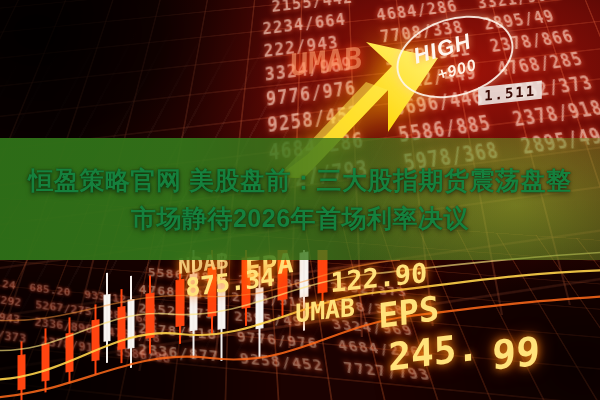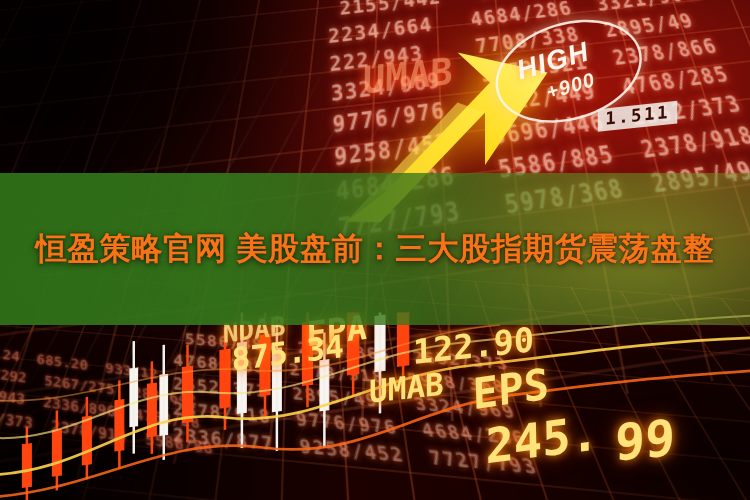--- a/index.html
+++ b/index.html
@@ -185,21 +185,21 @@
     display:flex;flex-direction:column;
     align-items:center;justify-content:center;
     gap:6px;
     text-align:center;
   }
   #headline .hl-line{
     font-family:"Liberation Sans","DejaVu Sans",sans-serif;
     font-weight:700;
     font-size:25px;
     line-height:32px;
-    color:#f97316;
+    color:#15803d;
     letter-spacing:.5px;
     text-shadow:0 2px 5px rgba(0,0,0,.55),0 0 2px rgba(0,0,0,.5);
     white-space:nowrap;
   }
 </style>
 </head>
 <body>
 
 <div id="banner">
 
@@ -308,15 +308,16 @@
   <div class="symbol" id="sym-umab-bot">UMAB</div>
   <div class="symbol" id="sym-eps">EPS</div>
   <div class="symbol" id="sym-245">245.</div>
   <div class="symbol" id="sym-99">99</div>
 
   <div id="green-band"></div>
   <div id="green-band-glow"></div>
 
   <div id="headline">
     <div class="hl-line">恒盈策略官网 美股盘前：三大股指期货震荡盘整</div>
+    <div class="hl-line">市场静待2026年首场利率决议</div>
   </div>
 
 </div>
 
 </body></html>

